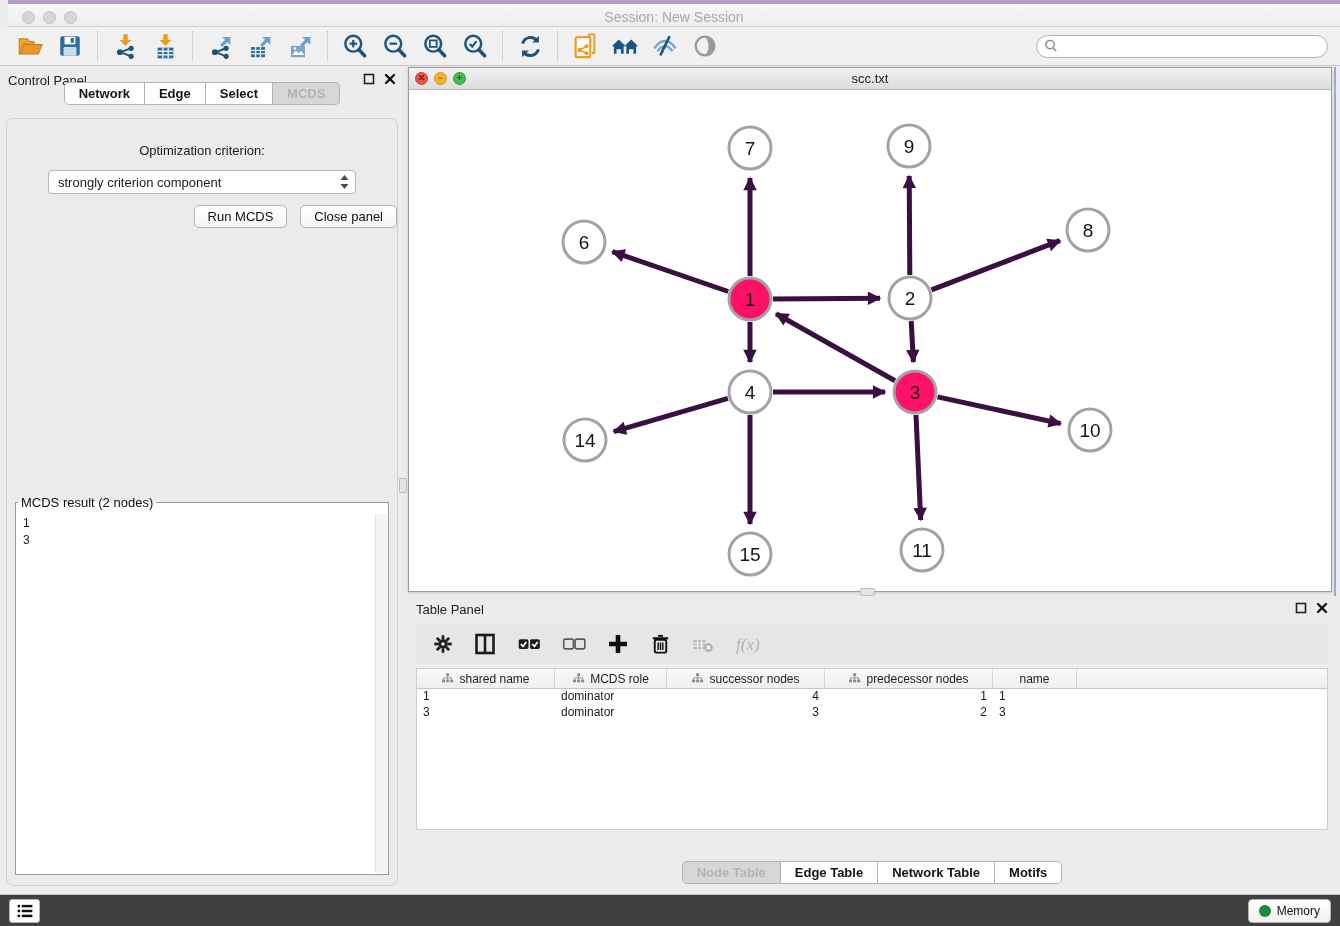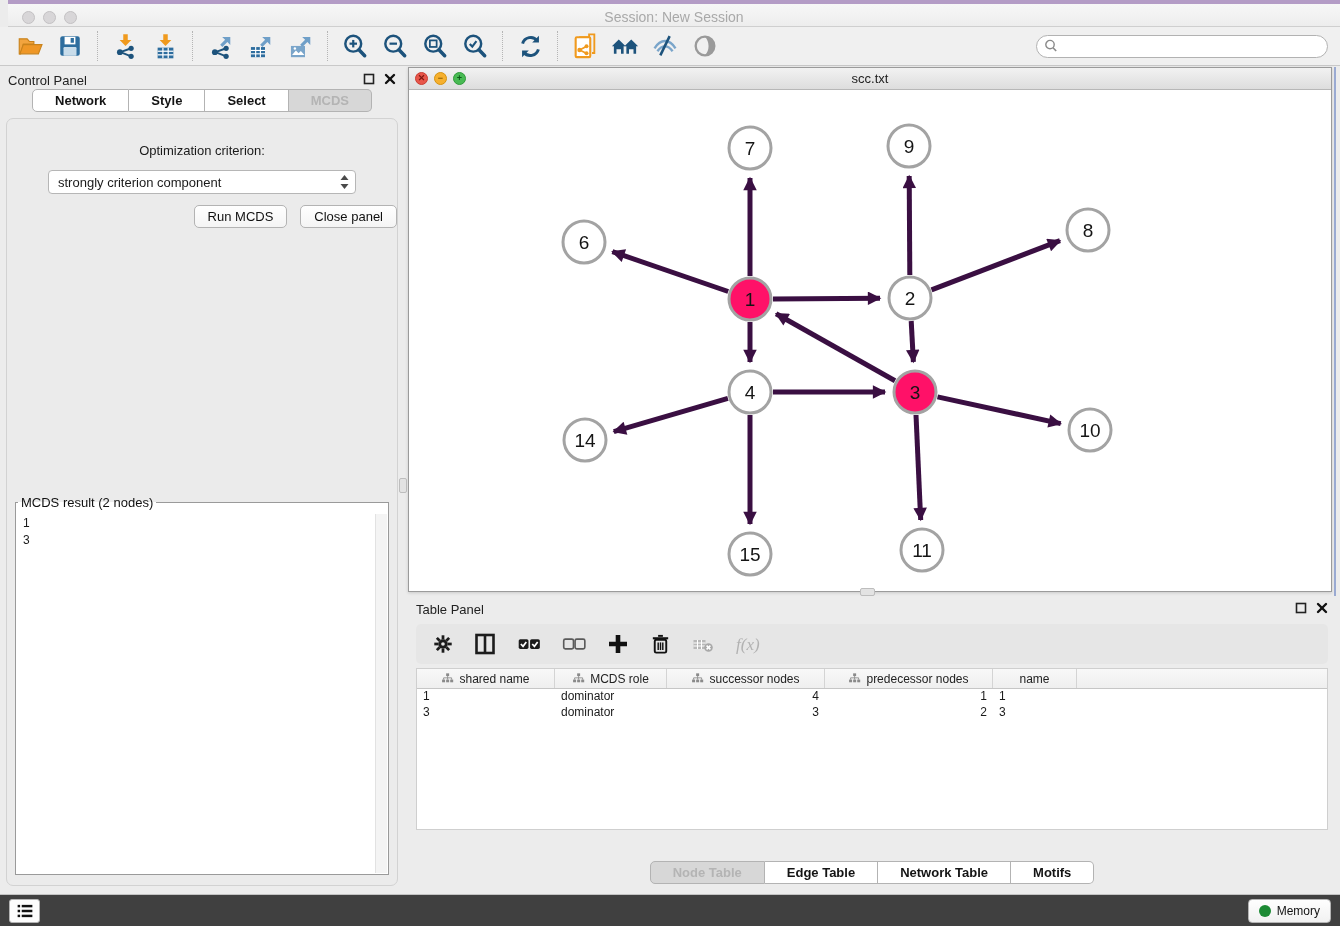--- a/index.html
+++ b/index.html
@@ -30,27 +30,27 @@
   .tb-btn { width:40px; height:32px; display:flex; align-items:center; justify-content:center; }
   .tb-sep { width:1px; height:30px; border-left:1px dotted #b5b5b5; margin:0 7px; }
   .searchbox {
     margin-left:auto; margin-right:12px; width:292px; height:23px;
     background:#fff; border:1px solid #b2b2b2; border-radius:12px;
     display:flex; align-items:center; padding-left:6px;
   }
   .searchbox input { border:none; outline:none; flex:1; font-size:12px; background:transparent; height:18px; }
   
   .control-panel { position:absolute; top:67px; left:0; width:404px; bottom:32px; background:#ececec; }
-  .cp-header { position:relative; height:22px; }
+  .cp-header { position:relative; height:15px; }
   .panel-title { position:absolute; left:8px; top:6px; font-size:13px; color:#222; }
   .panel-winbtns { position:absolute; right:8px; top:6px; display:flex; gap:9px; align-items:center; }
   .seg { display:flex; justify-content:center; position:relative; z-index:2; }
   .seg .tab {
     background:#fff; border:1px solid #b3b3b3; border-left:none;
-    padding:3px 22px; font-size:13px; font-weight:700; color:#141414; cursor:default;
+    padding:3px 14px; font-size:13px; font-weight:700; color:#141414; cursor:default;
   }
   .seg .tab:first-child { border-left:1px solid #b3b3b3; border-radius:5px 0 0 5px; }
   .seg .tab:last-child { border-radius:0 5px 5px 0; }
   .seg .tab.active { background:#d7d7d7; color:#b4b4b4; }
   .cp-body {
     position:absolute; top:51px; left:6px; right:6px; bottom:8px;
     background:#ebebeb; border:1px solid #d2d2d2; border-radius:7px;
   }
   .opt-label { margin-top:24px; text-align:center; font-size:13px; }
   .dropdown {
@@ -294,21 +294,21 @@
       <svg class="icon" width="12" height="12" viewBox="0 0 12 12">
           <g stroke="#111" stroke-width="2.4" stroke-linecap="round">
             <line x1="2" y1="2" x2="10" y2="10"></line>
             <line x1="10" y1="2" x2="2" y2="10"></line>
           </g>
         </svg>
     </span>
   </div>
   <div class="seg">
     <div class="tab">Network</div>
-    <div class="tab">Style</div>
+    <div class="tab">Edge</div>
     <div class="tab">Select</div>
     <div class="tab active">MCDS</div>
   </div>
   <div class="cp-body">
     <div class="opt-label">Optimization criterion:</div>
     <div class="dropdown">
       <span class="dd-text">strongly criterion component</span>
       <svg class="icon" width="13" height="16" viewBox="0 0 13 16">
           <path d="M6.5 1l4 5h-8z" fill="#4a4a4a"></path>
           <path d="M6.5 15l-4-5h8z" fill="#4a4a4a"></path>

